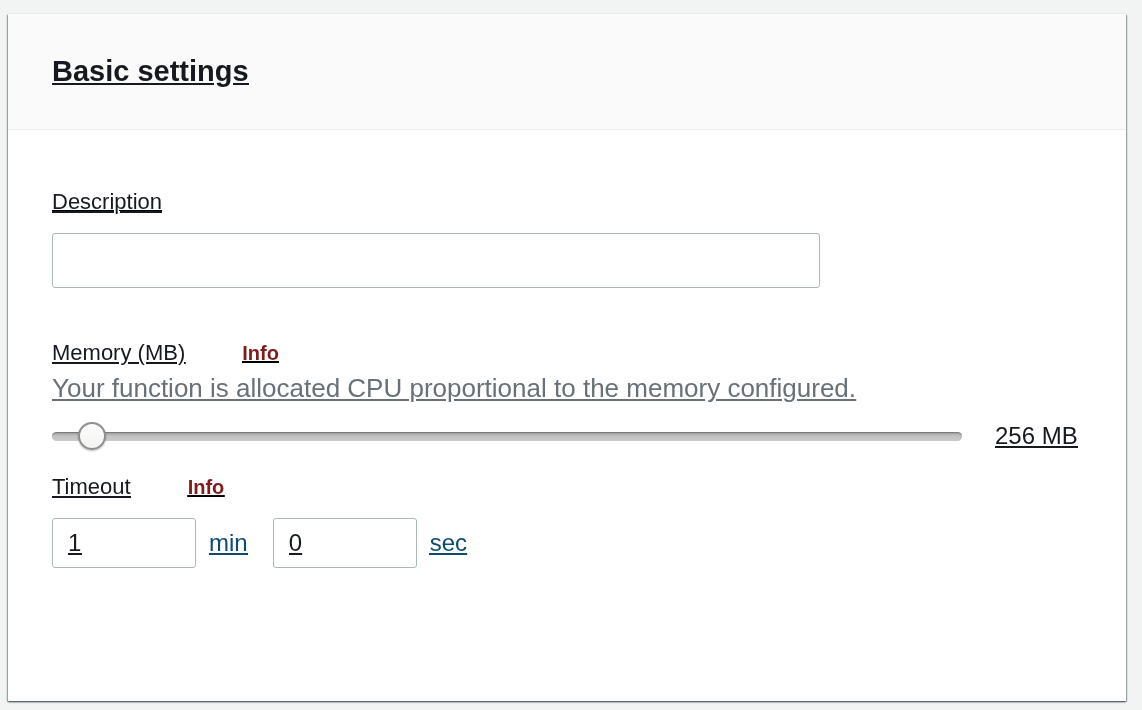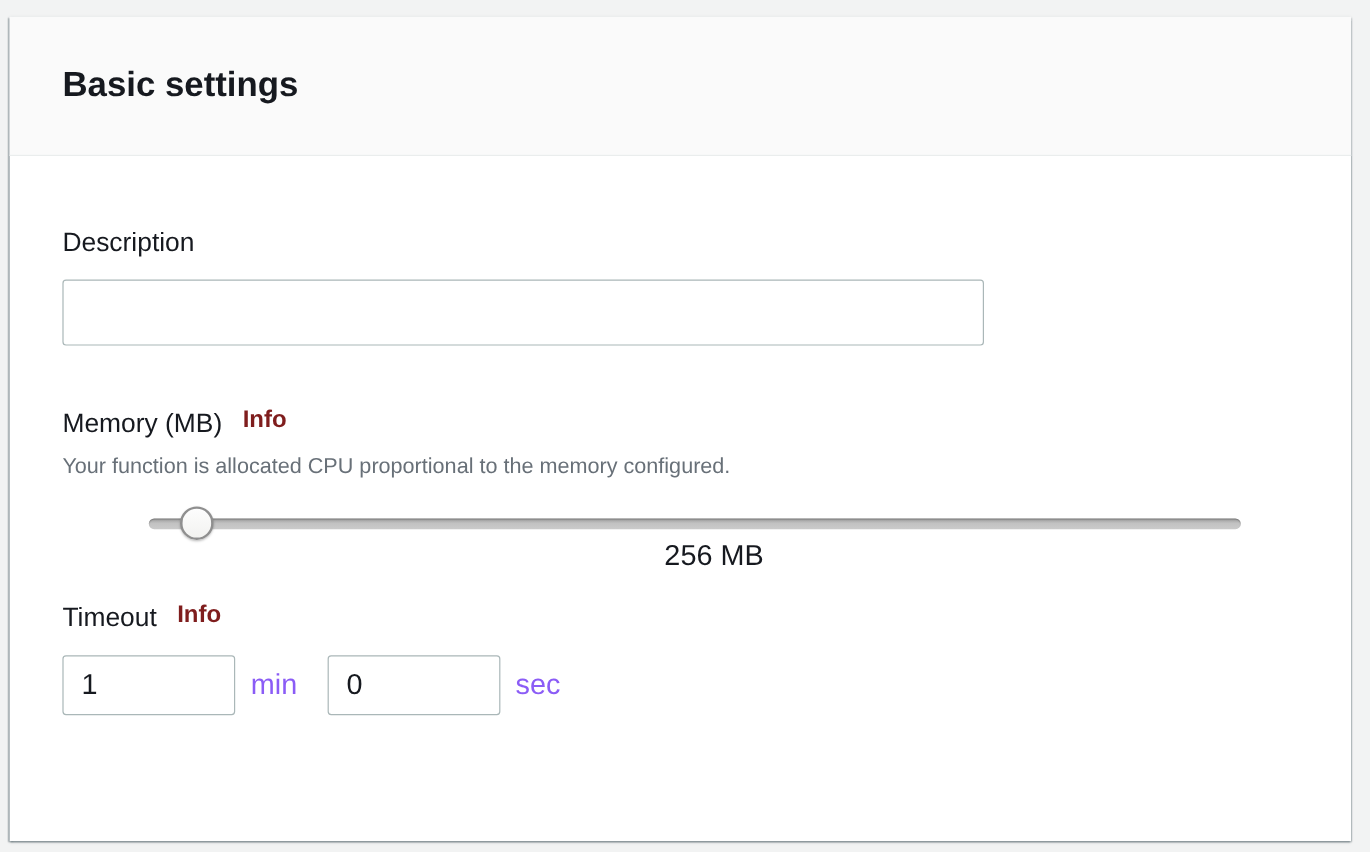--- a/index.html
+++ b/index.html
@@ -1,15 +1,15 @@
 <!DOCTYPE html>
 <html><head>
 <meta charset="utf-8">
 <style>
-  * { box-sizing: border-box; margin: 0; padding: 0; }
+  * { box-sizing: border-box; margin: 0; padding: 0; text-decoration: underline; }
   html, body {
     width: 1142px; height: 710px;
     background: #f2f3f3;
     font-family: "Liberation Sans", sans-serif;
     overflow: hidden;
   }
   .panel {
     position: absolute;
     left: 8px; top: 14px;
     width: 1118px; height: 687px;
@@ -34,21 +34,22 @@
   .panel-body {
     padding: 58px 21px 0 44px;
   }
   .field-label {
     font-size: 22px;
     color: #16191f;
     line-height: 28px;
   }
   .label-row {
     display: flex;
-    align-items: flex-start;
+    align-items: center;
+    gap: 40px;
   }
   .info-link {
     font-size: 20px;
     font-weight: 700;
     color: #7f1d1d;
     text-decoration: none;
     margin-left: 17px;
     cursor: pointer;
   }
   .desc-input {
@@ -60,29 +61,28 @@
     background: #ffffff;
     font-family: "Liberation Sans", sans-serif;
     font-size: 22px;
     color: #16191f;
     padding: 0 16px;
     outline: none;
   }
   .memory-section { margin-top: 51px; }
   .help-text {
     margin-top: 8px;
-    font-size: 18px;
+    font-size: 26px;
     color: #687078;
     line-height: 26px;
   }
   .slider-row {
     margin-top: 21px;
     display: flex;
     align-items: center;
-    flex-direction: column;
   }
   .slider {
     position: relative;
     width: 910px;
     height: 28px;
     cursor: pointer;
   }
   .slider-track {
     position: absolute;
     left: 0; right: 0;
@@ -121,21 +121,21 @@
     border-radius: 3px;
     background: #ffffff;
     font-family: "Liberation Sans", sans-serif;
     font-size: 24px;
     color: #16191f;
     padding: 0 15px;
     outline: none;
   }
   .unit-label {
     font-size: 24px;
-    color: #8b5cf6;
+    color: #0c4a6e;
     margin-left: 13px;
   }
   .unit-gap { margin-left: 25px; }
 </style>
 </head>
 <body>
 
 <div class="panel">
 
   <div class="panel-header">

